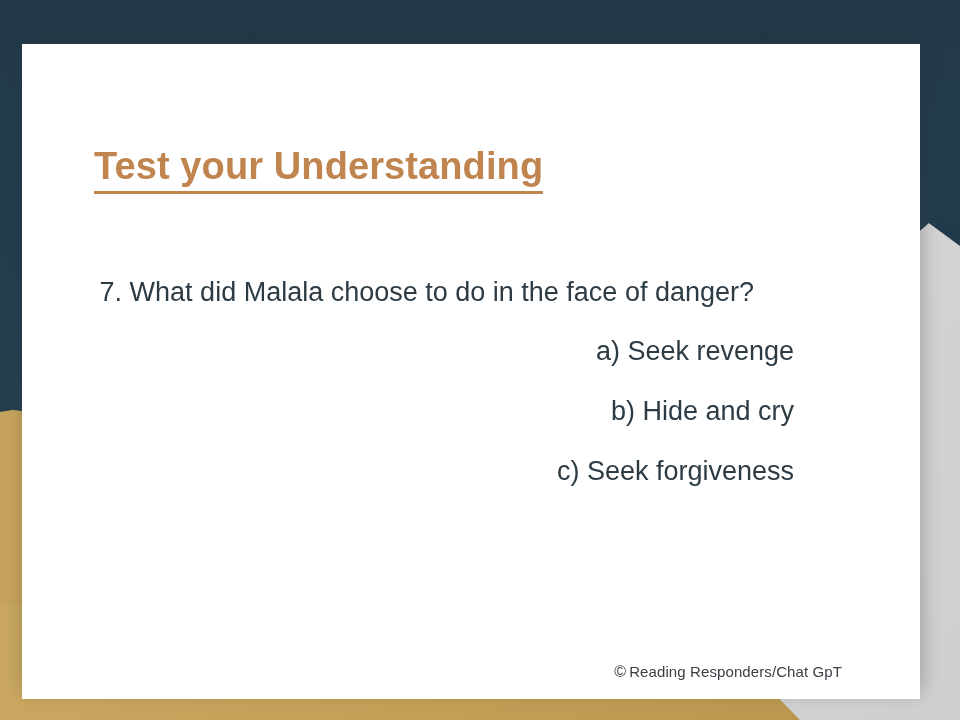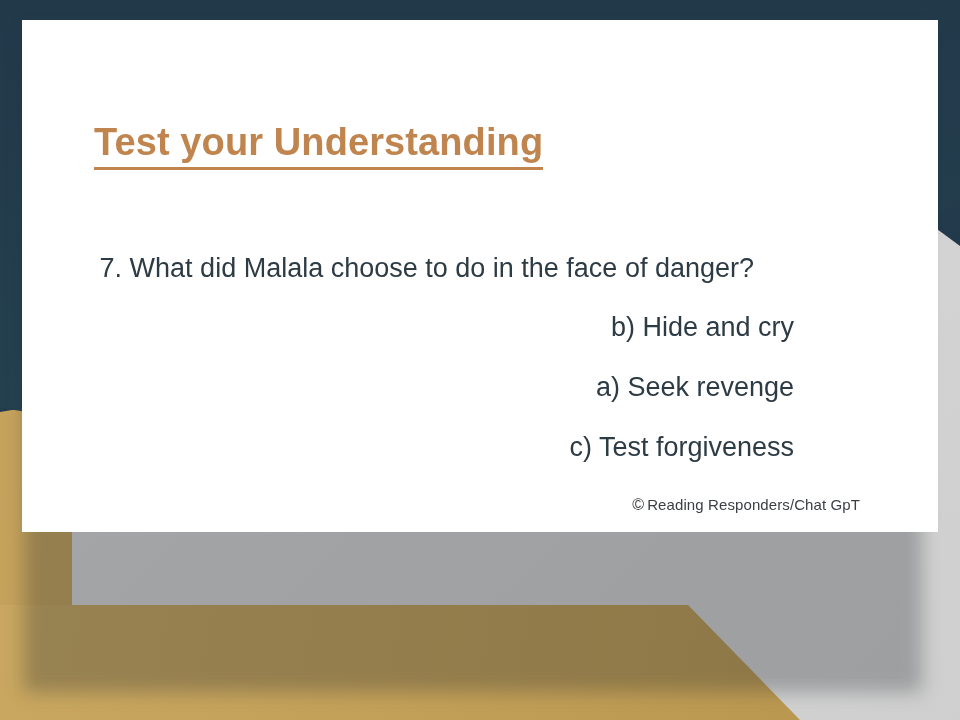--- a/index.html
+++ b/index.html
@@ -113,26 +113,25 @@
     width: 898px;
     height: 660px;
     background: rgba(40, 45, 50, 0.30);
     filter: blur(9px);
   }
 
   
   .card {
     position: absolute;
     left: 22px;
-    top: 20px;
+    top: 44px;
     width: 898px;
-    height: 512px;
+    height: 655px;
     background: #ffffff;
     overflow: hidden;
-    padding-left: 18px;
   }
 
   .card-inner {
     position: absolute;
     left: 0;
     top: 0;
     right: 0;
     bottom: 0;
   }
 
@@ -208,25 +207,25 @@
 
   <div class="card">
     <div class="card-inner">
 
       <div class="title">Test your Understanding</div>
 
       <div class="body-block">
 
         <p class="question">7. What did Malala choose to do in the face of danger?</p>
 
+        <p class="option">a) Seek revenge</p>
+
         <p class="option">b) Hide and cry</p>
 
-        <p class="option">a) Seek revenge</p>
-
-        <p class="option">c) Test forgiveness</p>
+        <p class="option">c) Seek forgiveness</p>
 
 
       </div>
 
       <div class="credit">
         <span class="c-mark">©</span><span>Reading Responders/Chat GpT</span>
       </div>
 
     </div>
   </div>

